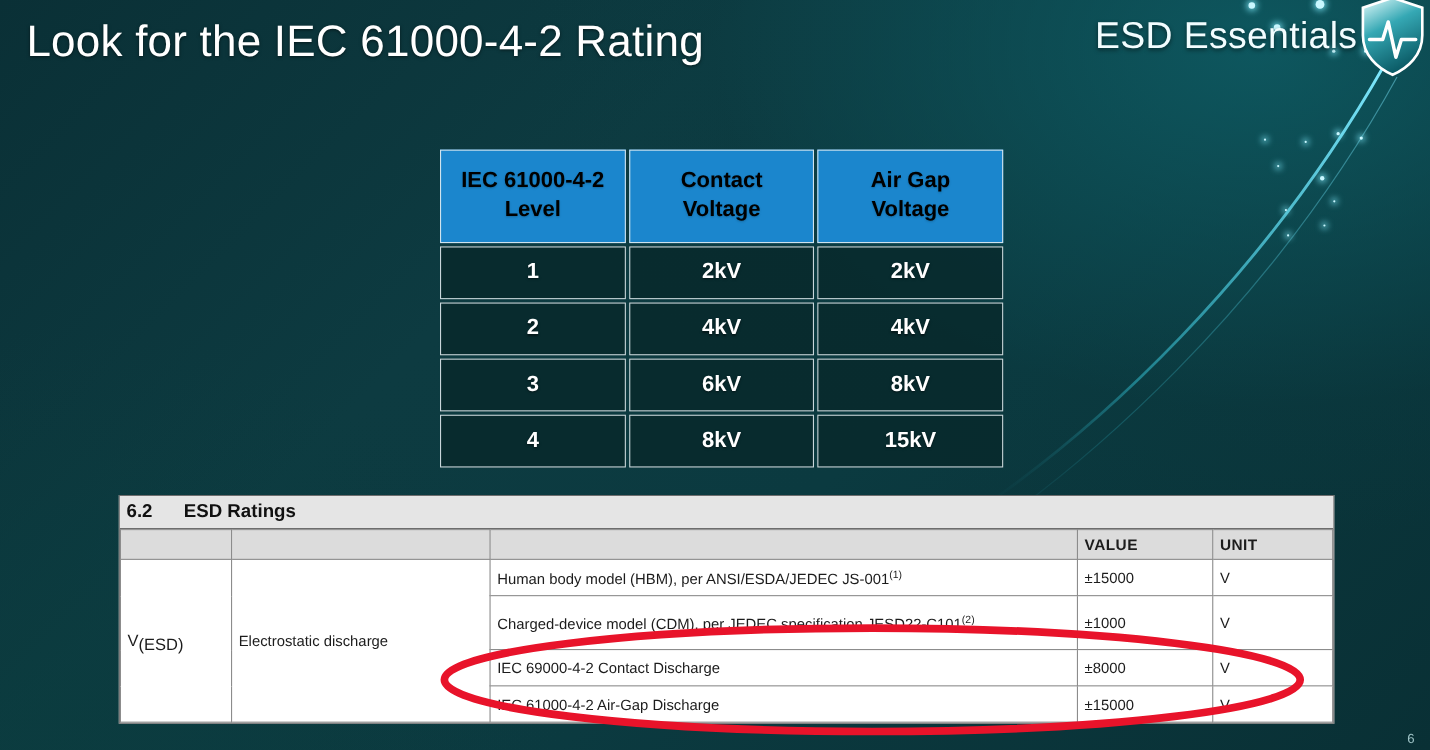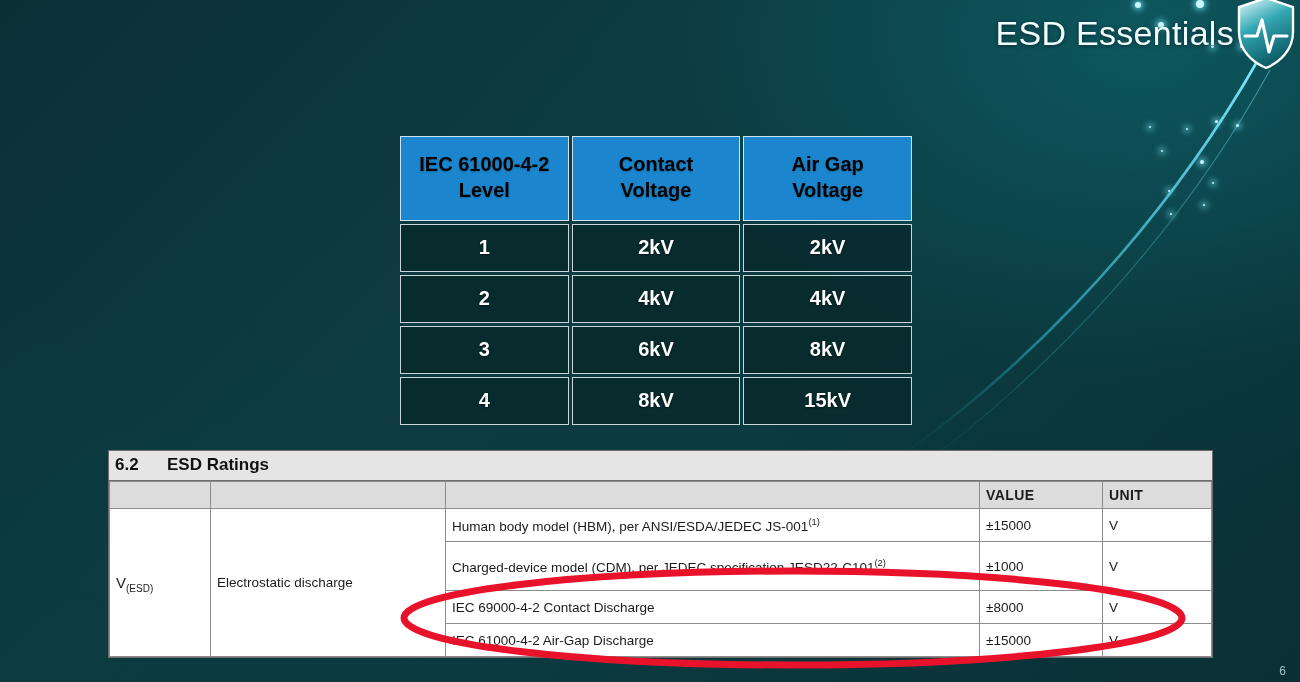--- a/index.html
+++ b/index.html
@@ -147,21 +147,21 @@
   .ds-table .hrow td.blank { background: #dcdcdc; }
   .c-sym   { width: 88px;  text-align: left; padding-left: 8px; }
   .c-desc  { width: 222px; text-align: left; }
   .c-cond  { width: auto; }
   .c-val   { width: 110px; text-align: center; font-weight: bold; }
   .c-unit  { width: 96px;  text-align: center; font-weight: bold; }
   .ds-table td.c-val, .ds-table td.c-unit { text-align: left; }
   .rowcell { height: 26px; }
   .rowcell2 { height: 42px; }
   sup { font-size: 9.5px; vertical-align: super; }
-  sub { font-size: 10px; vertical-align: baseline; position: relative; top: 4px; margin-top: 11px; }
+  sub { font-size: 15px; vertical-align: baseline; position: relative; top: 4px; margin-top: 11px; }
   .vsym { font-size: 15px; }
 
   
   .annot {
     position: absolute;
     left: 398px;
     top: 566px;
     width: 790px;
     height: 104px;
     pointer-events: none;
@@ -205,20 +205,21 @@
   <div class="dot" style="left:1186px;top:128px;width:2px;height:2px;"></div>
   <div class="dot" style="left:1161px;top:150px;width:2px;height:2px;"></div>
   <div class="dot" style="left:1168px;top:190px;width:2px;height:2px;"></div>
   <div class="dot" style="left:1203px;top:204px;width:2px;height:2px;"></div>
   <div class="dot" style="left:1170px;top:213px;width:2px;height:2px;"></div>
   <div class="dot" style="left:1149px;top:126px;width:2px;height:2px;"></div>
   <div class="dot" style="left:1211px;top:45px;width:3px;height:3px;"></div>
   <div class="dot" style="left:1240px;top:45px;width:3px;height:3px;"></div>
   <div class="dot" style="left:1212px;top:182px;width:2px;height:2px;"></div>
 
+  <div class="slide-title">Look for the IEC 61000-4-2 Rating</div>
   <div class="brand">ESD Essentials</div>
 
   <div class="shield-wrap">
     <svg viewBox="0 0 62 74" width="62" height="74">
       <path d="M31 2 L58 11 L58 36 C58 54 45 66 31 72 C17 66 4 54 4 36 L4 11 Z" fill="url(#shieldGrad)" stroke="#ffffff" stroke-width="2.4"></path>
       <path d="M10 40 L22 40 L27 24 L34 56 L39 40 L52 40" fill="none" stroke="#ffffff" stroke-width="3.2" stroke-linejoin="round" stroke-linecap="round"></path>
     </svg>
   </div>
 
   <table class="lvl-table">

